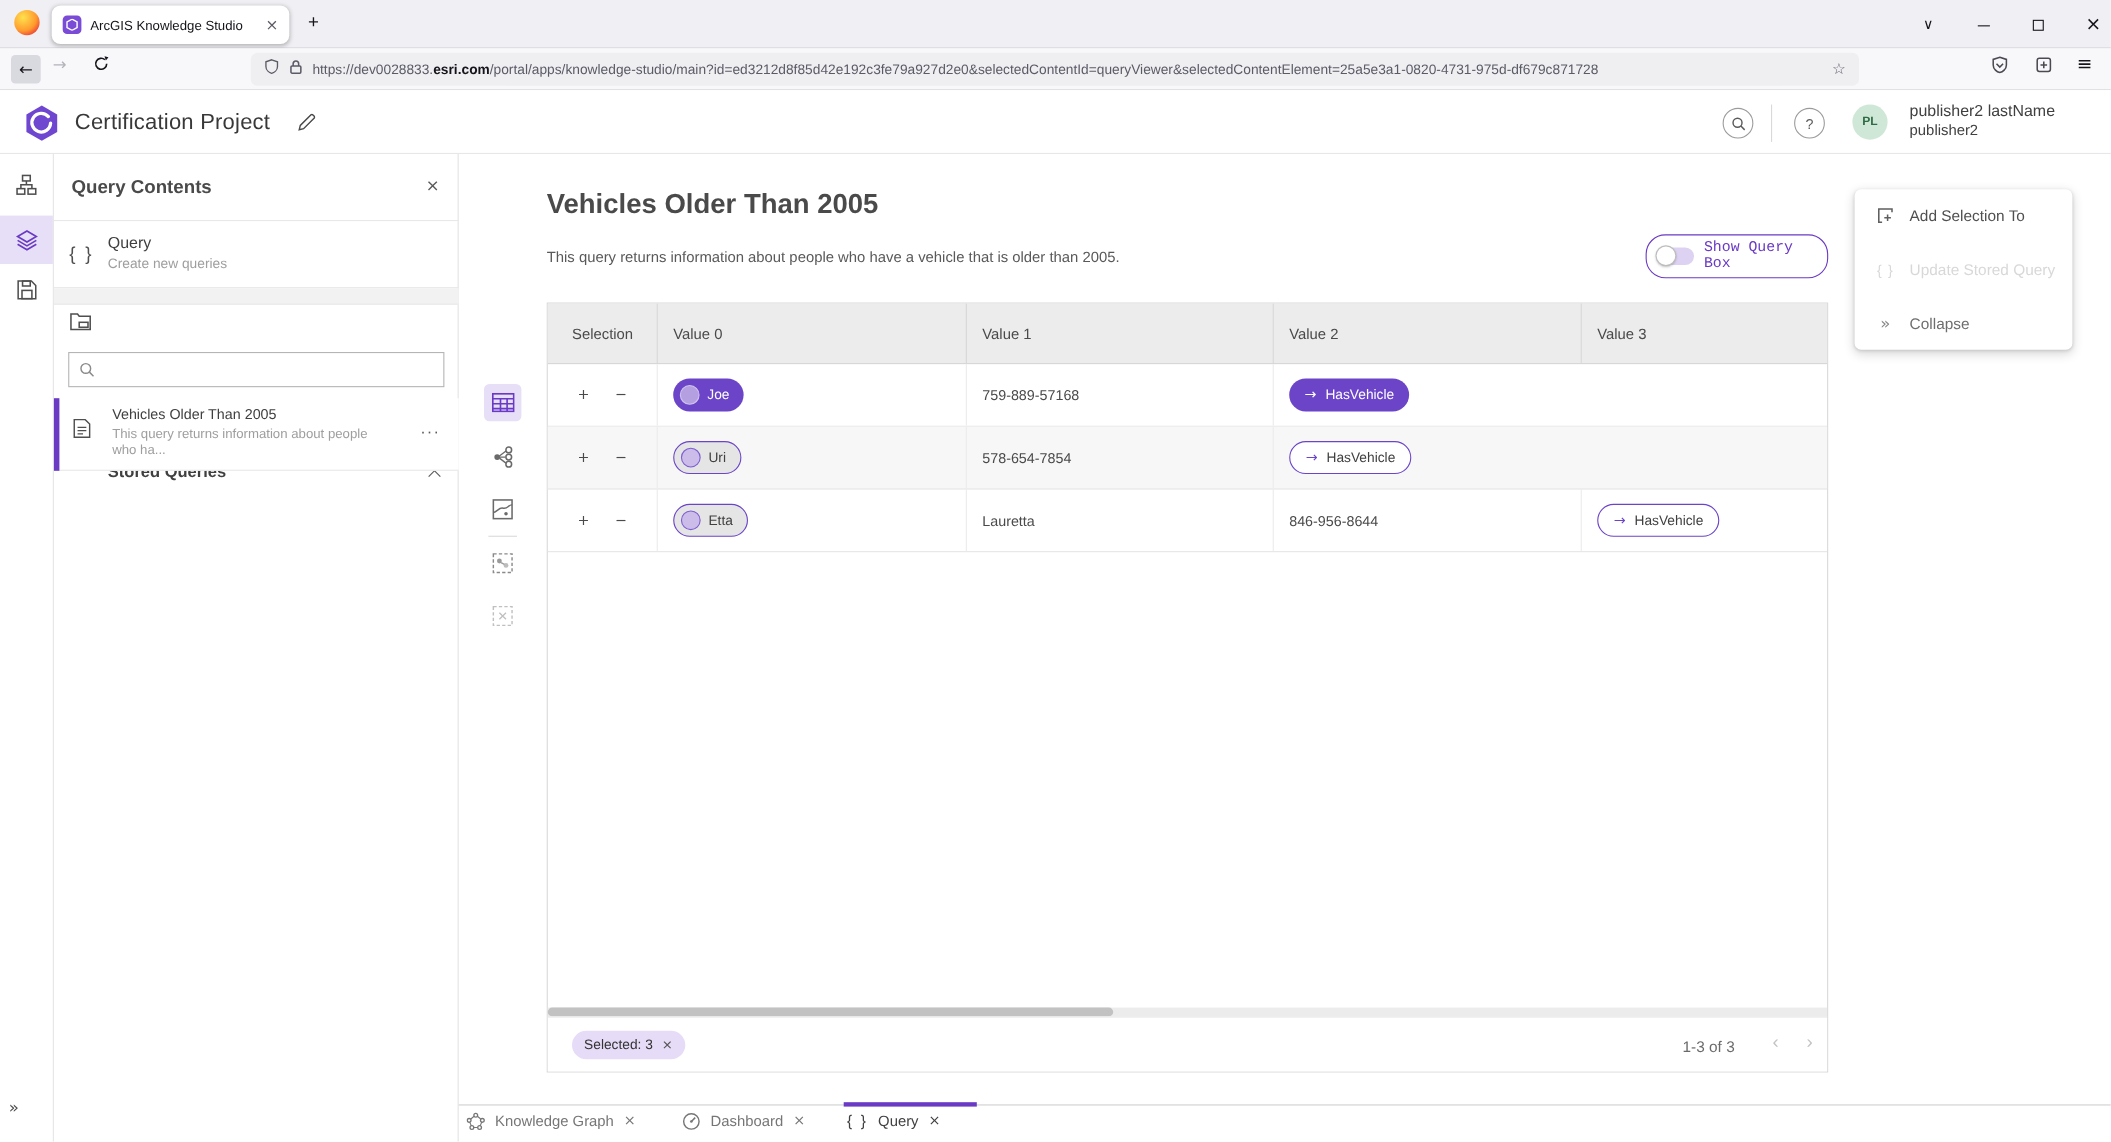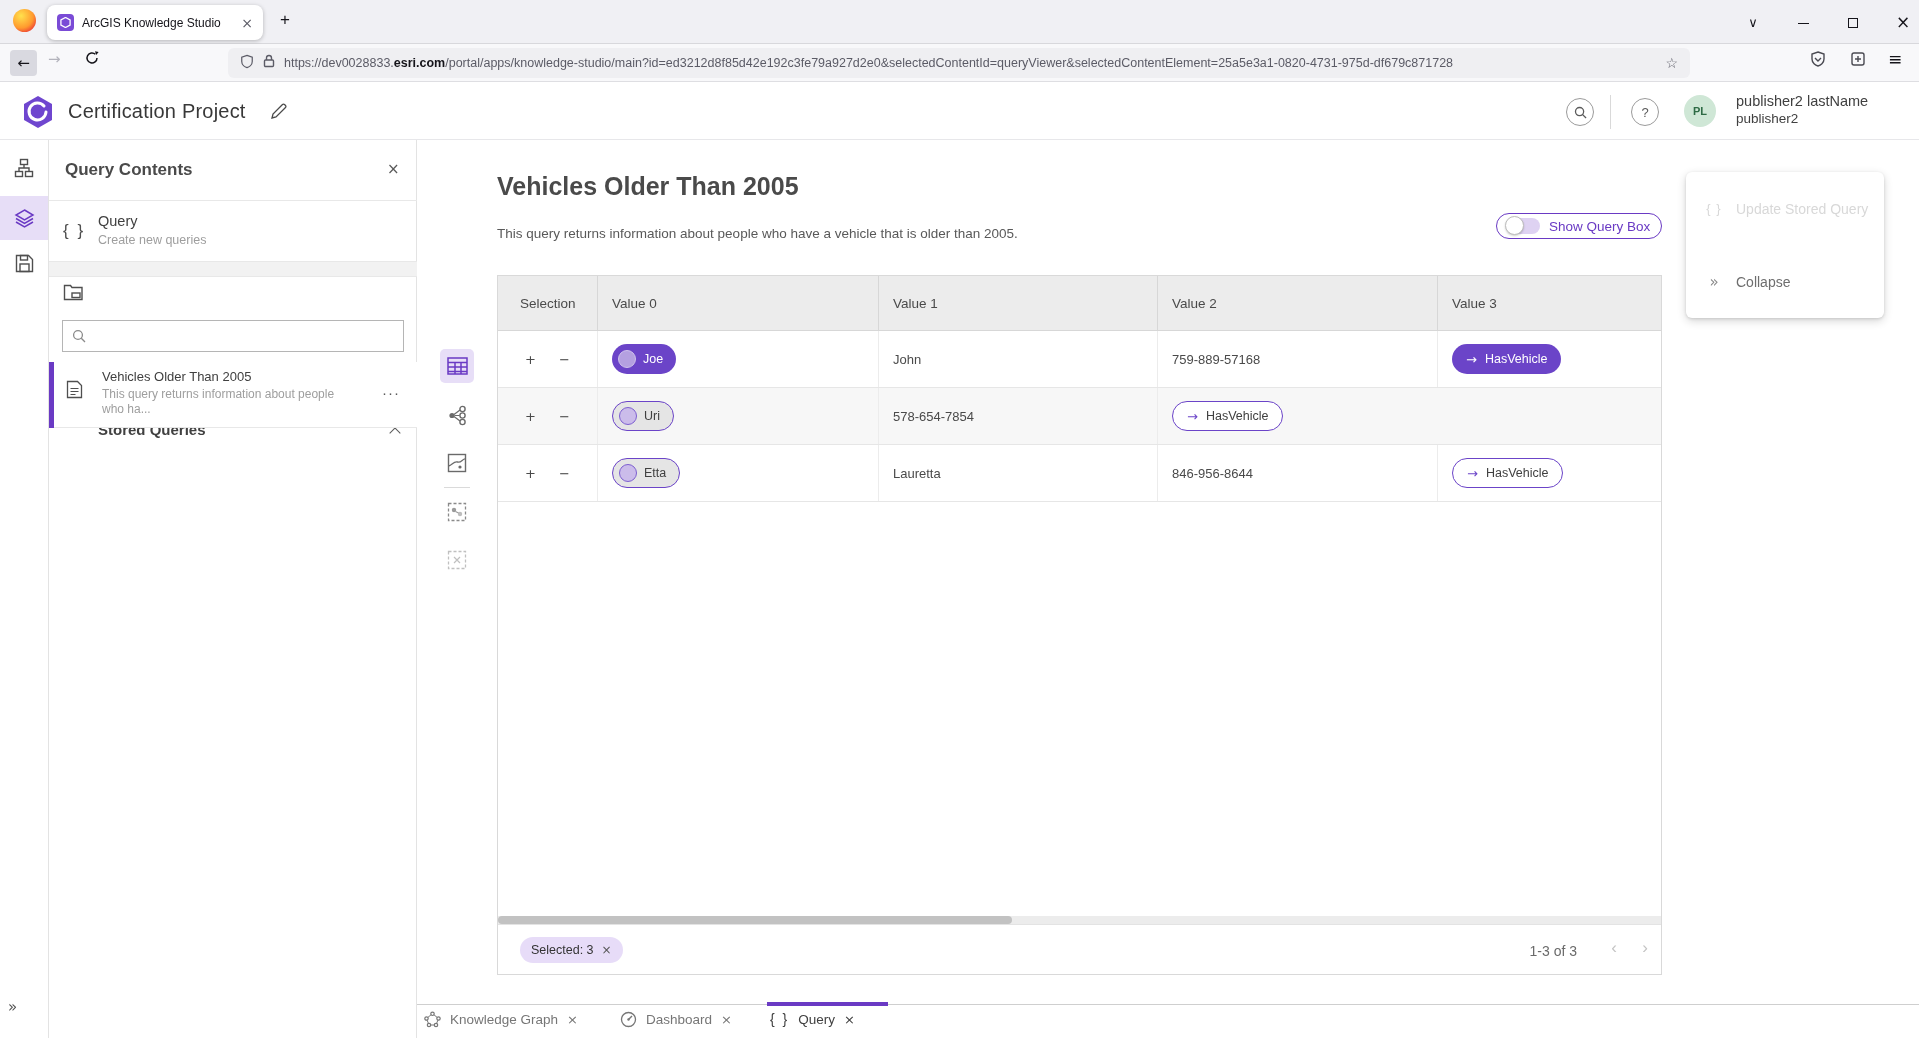--- a/index.html
+++ b/index.html
@@ -75,22 +75,22 @@
                display:flex; align-items:center; padding:0 9px; }
   #storeditem { left:0; top:222px; width:368px; height:66px; background:#fff; border-bottom:1px solid #e8e8e8; }
   #storedbar { left:0; top:0; width:5px; height:66px; background:#6a3ac4; }
   #storedtitle { left:53px; top:7px; font-size:13px; color:#404040; }
   #storeddesc { left:53px; top:25px; width:240px; font-size:12px; color:#9e9e9e; line-height:15px; }
   #storedmore { left:333px; top:22px; font-size:15px; color:#5a5a5a; letter-spacing:1px; }
 
   
   #main-title { left:497px; top:172px; font-size:25px; font-weight:600; color:#4a4a4a; }
   #main-sub { left:497px; top:226px; font-size:13.5px; color:#595959; }
-  #toggle { left:1496px; top:213px; width:166px; height:26px; border:1px solid #6a3ac4; border-radius:18px;
-            background:#fff; display:flex; align-items:center; padding:0 10px; gap:9px; }
+  #toggle { left:1496px; top:213px; width:166px; height:40px; border:1px solid #6a3ac4; border-radius:18px;
+            background:#fff; display:flex; align-items:center; padding:0 10px; gap:9px;font-family:Liberation Mono, monospace; }
   #tgl-track { width:33px; height:16px; border-radius:8px; background:#ded2f2; position:relative; flex:0 0 auto; }
   #tgl-knob { position:absolute; left:-2px; top:-2px; width:19px; height:19px; border-radius:50%;
               background:#fff; border:1px solid #bdbdbd; box-shadow:0 1px 2px rgba(0,0,0,.2); }
   #tgl-label { font-size:13.5px; color:#6a3ac4; }
 
   
   .vtool { left:440px; width:34px; height:34px; display:flex; align-items:center; justify-content:center; }
   #vt-table { top:349px; background:#e7def7; border-radius:5px; }
   #vt-div { left:444px; top:487px; width:26px; height:1px; background:#dadada; }
 
@@ -370,21 +370,20 @@
       <div class="cell selcell">
         <span class="dj">+</span>
         <span class="dj">−</span>
       </div>
       <div class="cell">
           <span class="echip fill">
             <span class="ecirc"></span>
             <span class="lbl">Joe</span>
           </span>
         </div>
-      <div class="cell">John</div>
       <div class="cell">759-889-57168</div>
       <div class="cell">
           <span class="rchip fill">
             <span class="arr dj">→</span>
             <span class="lbl">HasVehicle</span>
           </span>
         </div>
     </div>
 
     <div class="trow r" id="row2">
@@ -469,20 +468,29 @@
     <span class="x dj">×</span>
   </div>
 
   <div class="abs btab" id="btab3" style="left:770px">
     <span class="braces">{ }</span>
     <span>Query</span>
     <span class="x dj">×</span>
   </div>
 
   <div class="abs" id="ctxmenu">
+    <div class="mitem">
+      <span class="mico">
+        <svg width="16" height="16" viewBox="0 0 16 16">
+            <path d="M14 5V2H2v12h3" fill="none" stroke="#5f5f5f" stroke-width="1.4"></path>
+            <path d="M10 7v6M7 10h6" stroke="#5f5f5f" stroke-width="1.4"></path>
+          </svg>
+      </span>
+      <span>Add Selection To</span>
+    </div>
     <div class="mitem disabled">
       <span class="mico" style="letter-spacing:1px; font-size:13px">{ }</span>
       <span>Update Stored Query</span>
     </div>
     <div class="mitem" style="color:#6e6e6e">
       <span class="mico dj" style="color:#8a8a8a; font-size:15px">»</span>
       <span>Collapse</span>
     </div>
   </div>
 

